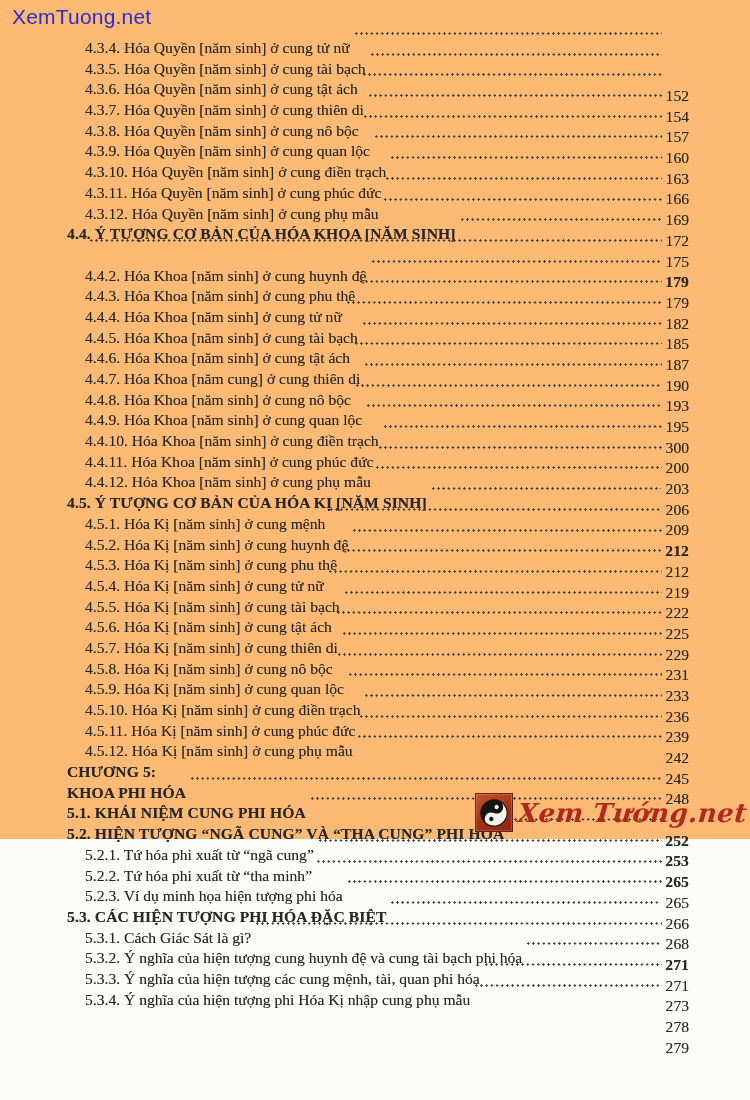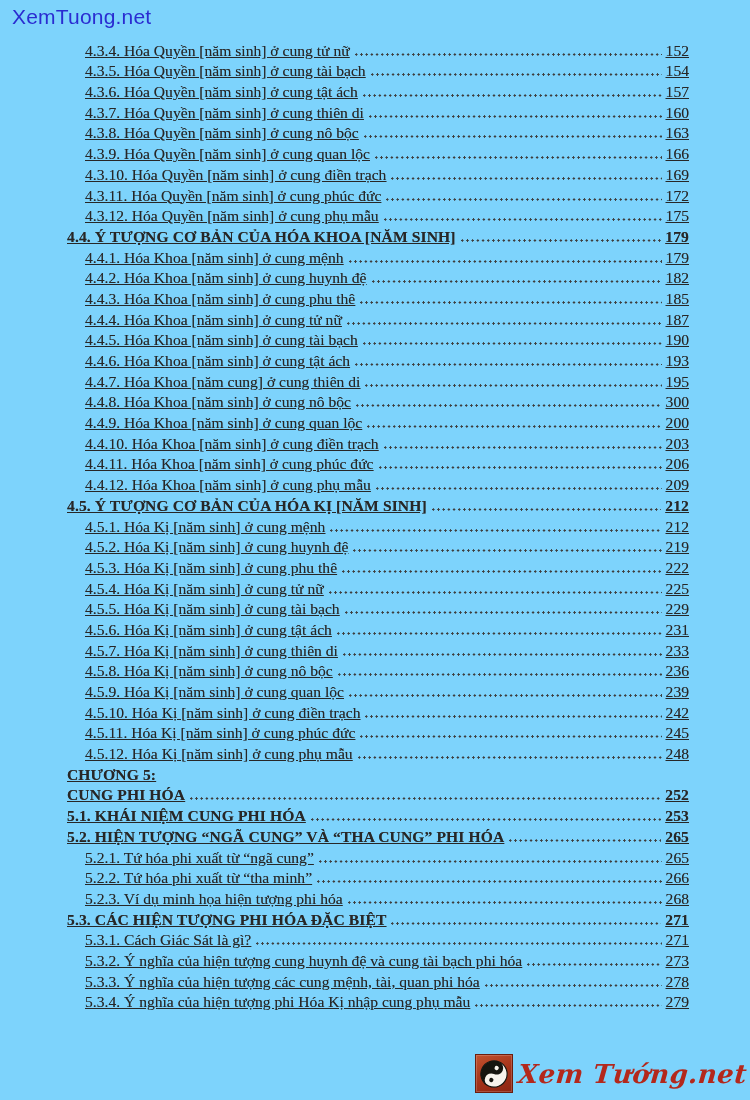--- a/index.html
+++ b/index.html
@@ -1,37 +1,37 @@
 <!DOCTYPE html>
 <html><head>
 <meta charset="utf-8">
 <style>
   html, body { margin:0; padding:0; }
   body {
     width:750px; height:1100px; overflow:hidden;
     background:#fbfbf9;
     font-family:"Liberation Serif", serif;
   }
-  .page { position:relative; width:750px; height:1100px; background:#7dd3fc; }
+  .page { position:relative; width:750px; height:839px; background:#fdba74; }
 
   
   .watermark {
     position:absolute; left:12px; top:5px;
     font-family:"Liberation Sans", sans-serif;
     font-size:21px; letter-spacing:0.2px;
     color:#2a2cd1;
   }
 
   
   .toc {
     position:absolute; left:67px; top:39px; width:622px;
     font-size:15.6px; color:#272727;
     text-shadow:0 0 0.4px rgba(60,60,60,.55);
   }
-  .row { display:flex; align-items:flex-end; height:20.7px; white-space:nowrap;text-decoration:underline; }
+  .row { display:flex; align-items:flex-start; height:20.7px; white-space:nowrap; }
   .row.ind { padding-left:18px; }
   .row.bold { font-weight:700; letter-spacing:0.1px; }
   .row .t { flex:0 0 auto; }
   .leader { flex:1 1 auto; position:relative; margin:0 3px 0 4px; min-width:6px; }
   .leader::before {
     content:""; position:absolute; left:1px; right:1px; bottom:4px; height:3px;
     background-image:radial-gradient(circle at 1.2px 1.5px, #3e3e3e 1.02px, rgba(0,0,0,0) 1.25px);
     background-size:5.2px 3px; background-repeat:repeat-x;
   }
   .p { flex:0 0 auto;margin-top:48px; }
@@ -107,21 +107,20 @@
         <span class="t">4.3.12. Hóa Quyền [năm sinh] ở cung phụ mẫu</span>
         <span class="leader"></span>
         <span class="p">175</span>
       </div>
       <div class="row bold">
         <span class="t">4.4. Ý TƯỢNG CƠ BẢN CỦA HÓA KHOA [NĂM SINH]</span>
         <span class="leader"></span>
         <span class="p">179</span>
       </div>
       <div class="row ind">
-        <span class="t">4.4.1. Hóa Khoa [năm sinh] ở cung mệnh</span>
         <span class="leader"></span>
         <span class="p">179</span>
       </div>
       <div class="row ind">
         <span class="t">4.4.2. Hóa Khoa [năm sinh] ở cung huynh đệ</span>
         <span class="leader"></span>
         <span class="p">182</span>
       </div>
       <div class="row ind">
         <span class="t">4.4.3. Hóa Khoa [năm sinh] ở cung phu thê</span>
@@ -235,21 +234,21 @@
       </div>
       <div class="row ind">
         <span class="t">4.5.12. Hóa Kị [năm sinh] ở cung phụ mẫu</span>
         <span class="leader"></span>
         <span class="p">248</span>
       </div>
       <div class="row bold">
         <span class="t">CHƯƠNG 5:</span>
       </div>
       <div class="row bold">
-        <span class="t">CUNG PHI HÓA</span>
+        <span class="t">KHOA PHI HÓA</span>
         <span class="leader"></span>
         <span class="p">252</span>
       </div>
       <div class="row bold">
         <span class="t">5.1. KHÁI NIỆM CUNG PHI HÓA</span>
         <span class="leader"></span>
         <span class="p">253</span>
       </div>
       <div class="row bold">
         <span class="t">5.2. HIỆN TƯỢNG “NGÃ CUNG” VÀ “THA CUNG” PHI HÓA</span>

